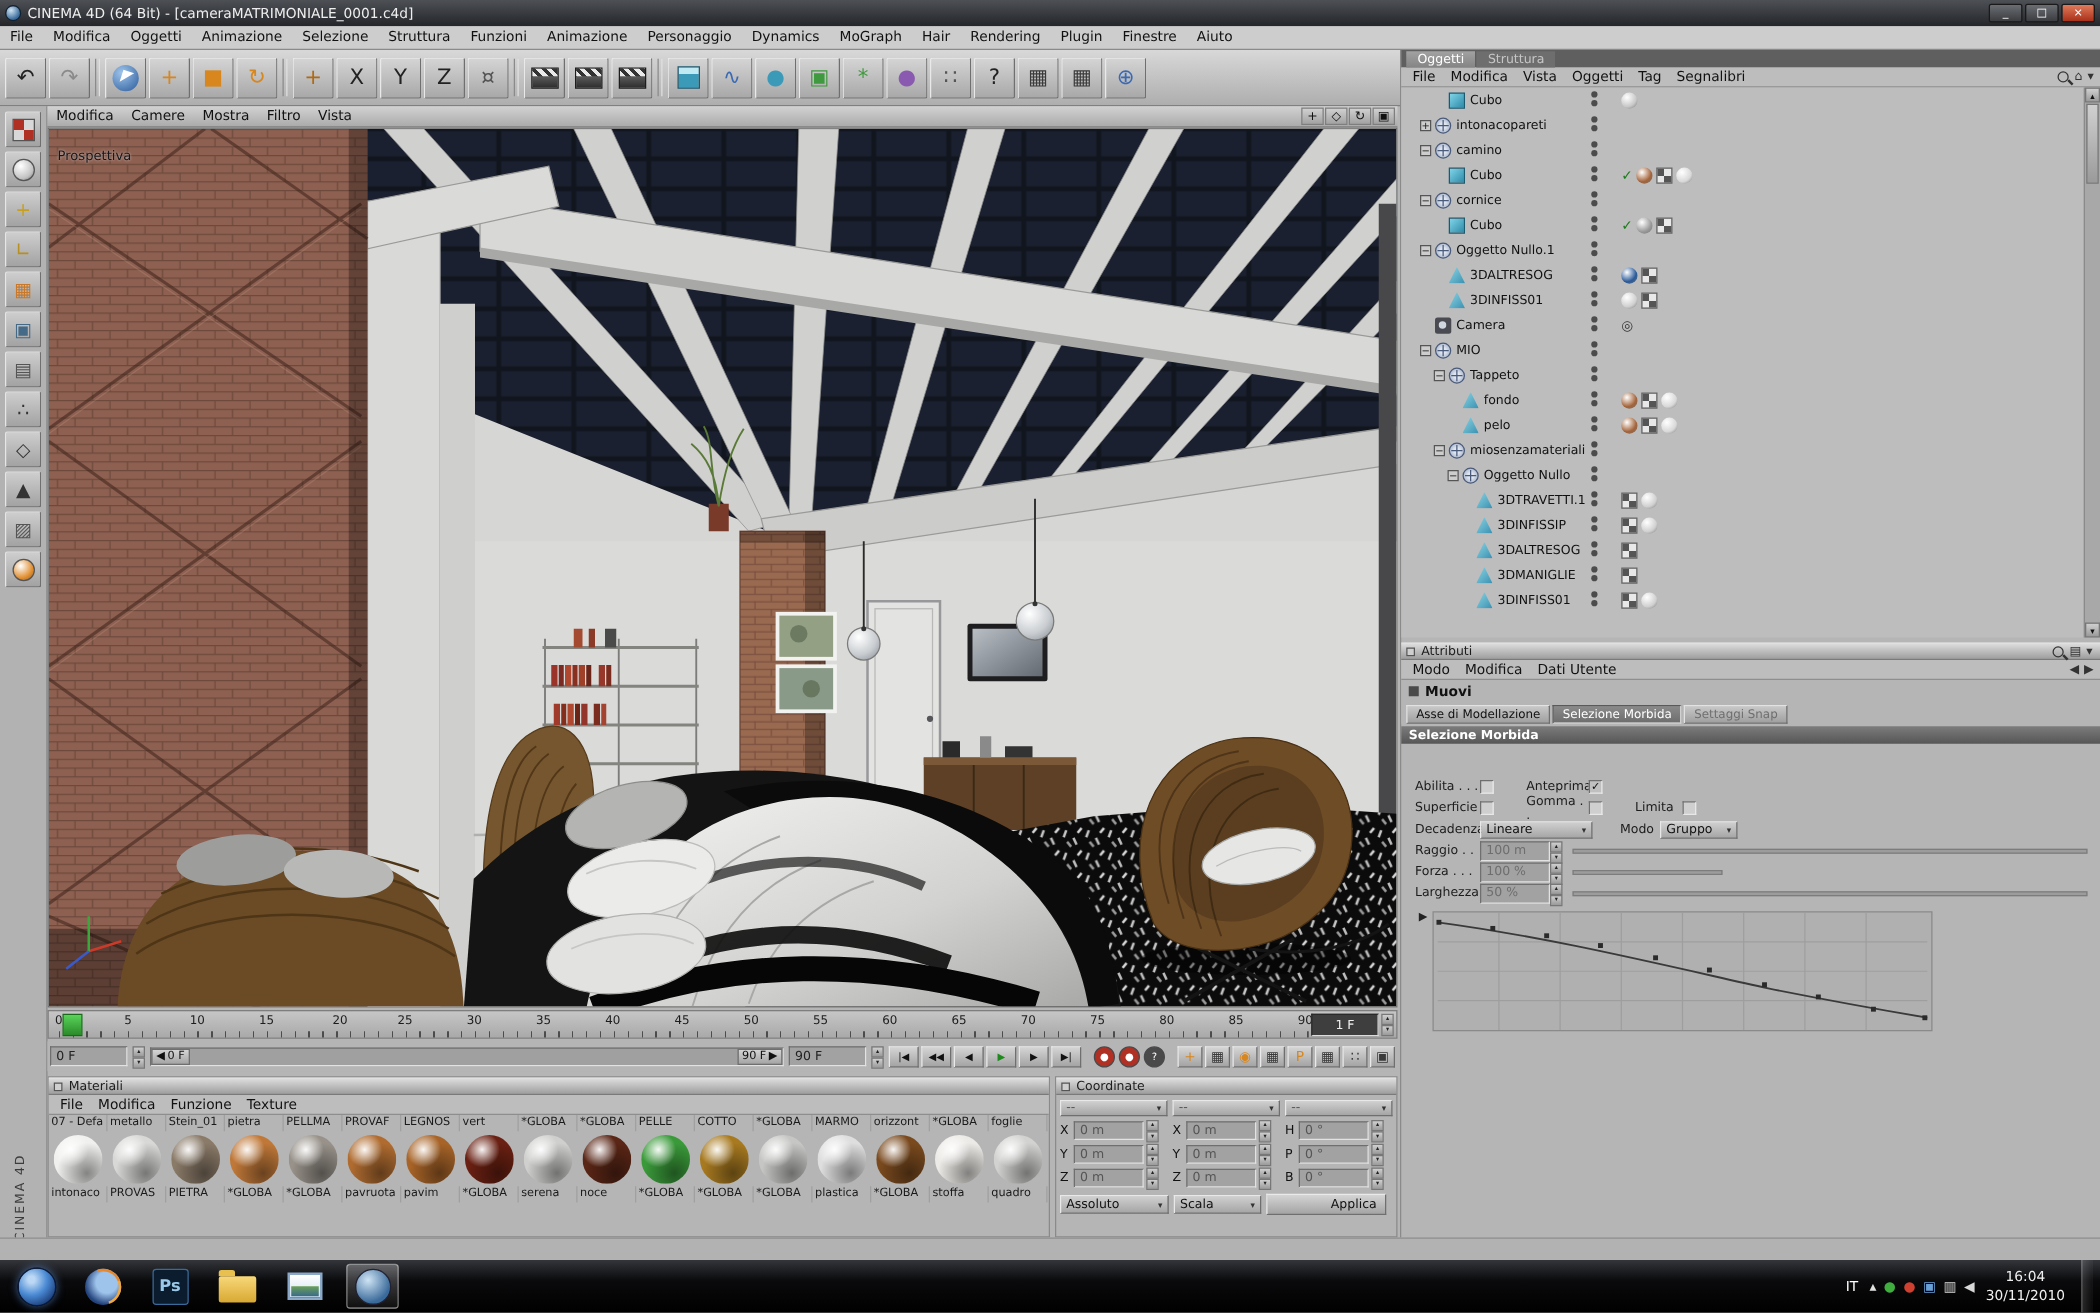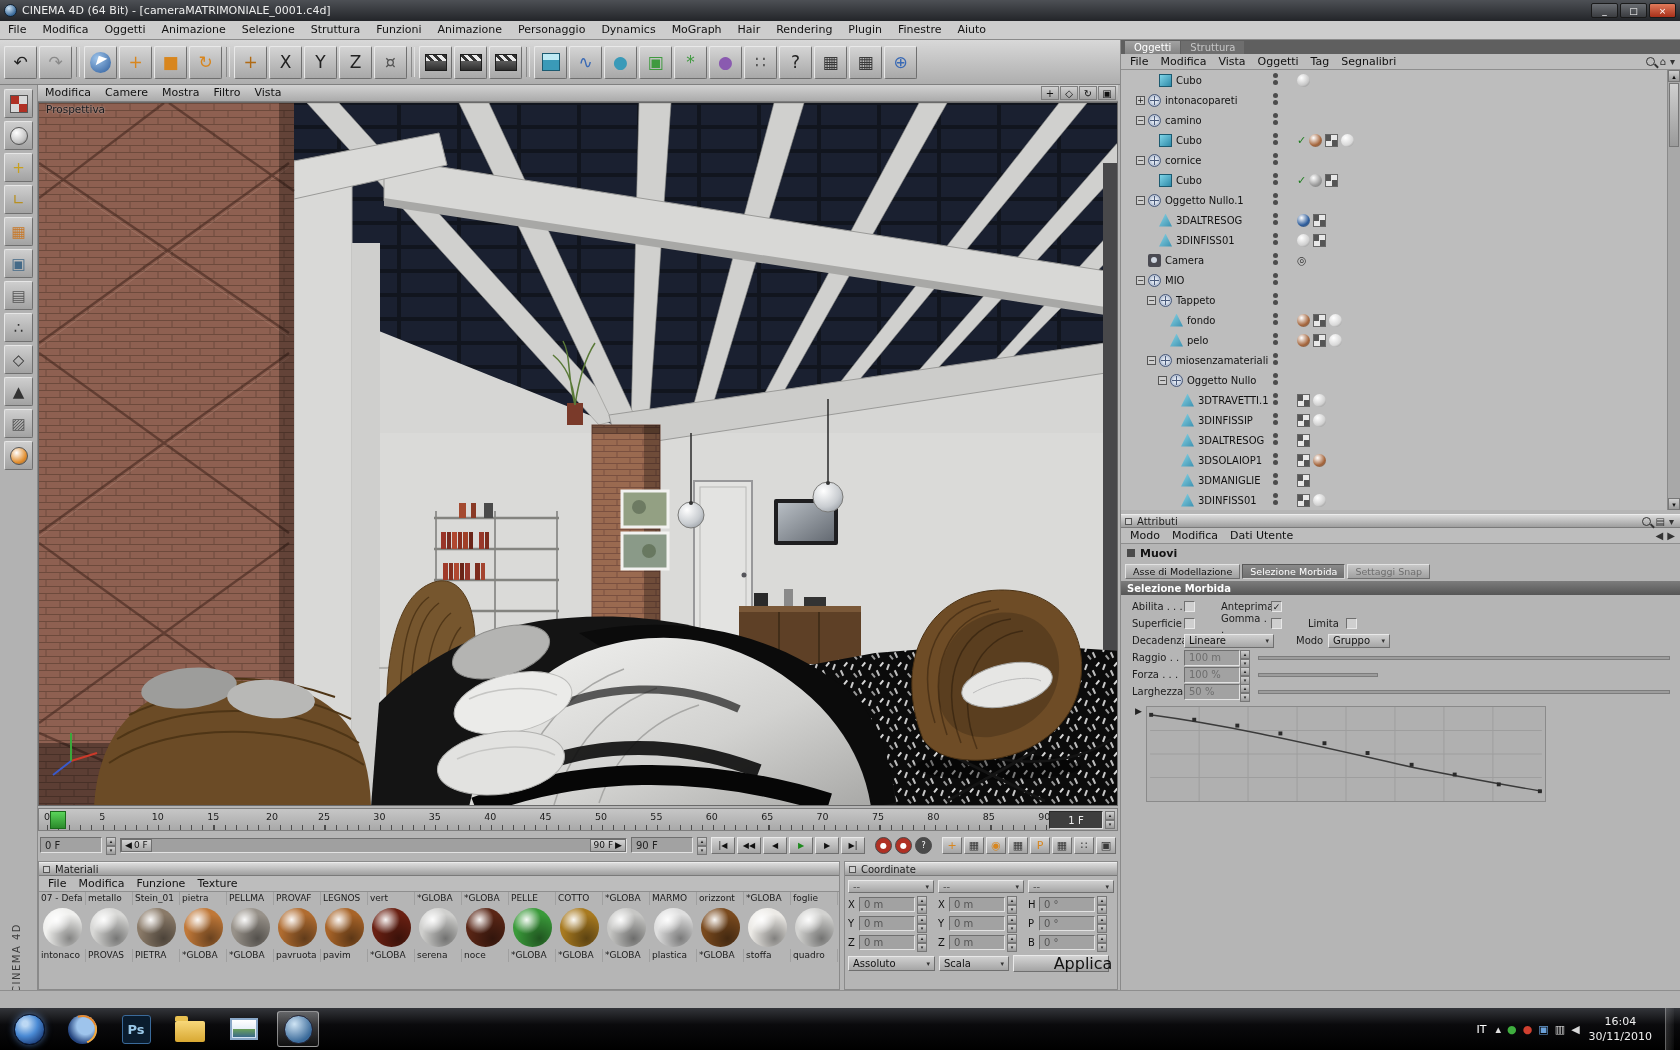--- a/index.html
+++ b/index.html
@@ -35,21 +35,21 @@
 .lt-checker{width:18px;height:18px;background:conic-gradient(#d8d8d8 0 25%,#b03024 25% 50%,#d8d8d8 50% 75%,#b03024 75%);border:1px solid #555;}
 .lt-ball{width:18px;height:18px;border-radius:50%;border:1px solid #555;}
 .branding{position:absolute;bottom:8px;left:11px;writing-mode:vertical-rl;transform:rotate(180deg);font-size:10px;letter-spacing:1.5px;color:#3c3c3c;white-space:nowrap;}
 
 
 .vpmenubar{position:absolute;left:38px;top:85px;width:1080px;height:17px;background:linear-gradient(#d2d2d2,#ababab);border-bottom:1px solid #7e7e7e;display:flex;align-items:center;font-size:10.5px;}
 .vpmenubar .menu-item{padding:0 7px;line-height:16px;}
 .vpnav{margin-left:auto;display:flex;gap:1px;padding-right:2px;}
 .vpnavbtn{width:18px;height:14px;display:flex;align-items:center;justify-content:center;font-size:10px;background:linear-gradient(#d0d0d0,#a2a2a2);border:1px solid #7e7e7e;}
 .viewport{position:absolute;left:38px;top:102px;width:1080px;height:704px;background:#cfcfcd;border:1px solid #6a6a6a;overflow:hidden;}
-.vplabel{position:absolute;left:7px;top:0;font-size:10.5px;color:#16161a;text-shadow:0 0 2px rgba(230,230,230,.8);z-index:5;}
+.vplabel{position:absolute;left:7px;top:16px;font-size:10.5px;color:#16161a;text-shadow:0 0 2px rgba(230,230,230,.8);z-index:5;}
 
 
 .ruler{position:absolute;left:38px;top:808px;width:1080px;height:23px;background:linear-gradient(#c6c6c6,#a9a9a9);border:1px solid #7e7e7e;}
 .ruler .scale{position:absolute;left:0;top:0;width:1008px;height:100%;}
 .tick{position:absolute;top:2px;font-size:9.5px;color:#1c1c1c;transform:translateX(-50%);}
 .tickstrip{position:absolute;left:8px;bottom:0;width:1000px;height:5px;background:repeating-linear-gradient(90deg,#4c4c4c 0 1px,transparent 1px 11.1px);}
 .curmark{position:absolute;left:11px;top:2px;width:16px;height:18px;background:linear-gradient(#5ad45a,#2a8a2a);border:1px solid #1a6a1a;}
 .framebox{position:absolute;right:14px;top:2px;width:54px;height:18px;background:#3e3e3e;color:#efefef;display:flex;align-items:center;justify-content:center;font-size:10px;border:1px solid;border-color:#2a2a2a #dcdcdc #dcdcdc #2a2a2a;}
 .ruler .step{position:absolute;right:2px;top:2px;}
 .tctrl{position:absolute;left:38px;top:833px;width:1080px;height:24px;background:#b5b5b5;display:flex;align-items:center;gap:4px;padding:0 2px;}
@@ -80,21 +80,21 @@
 .coords{position:absolute;left:844px;top:861px;width:274px;height:129px;background:#b5b5b5;border:1px solid #8a8a8a;}
 .coordgrid{display:flex;gap:4px;padding:4px 3px 0 3px;}
 .ccol{width:87px;display:flex;flex-direction:column;gap:3px;}
 .dd{display:flex;align-items:center;justify-content:space-between;padding:0 4px;background:linear-gradient(#cfcfcf,#a6a6a6);border:1px solid;border-color:#e8e8e8 #6f6f6f #6f6f6f #e8e8e8;height:15px;font-size:10px;}
 .dd .arr{font-size:7px;color:#333;}
 .chead{height:13px;color:#555;}
 .crow{display:flex;align-items:center;gap:2px;}
 .caxis{width:9px;font-size:10px;}
 .cfld{width:56px;height:15px;color:#555;}
 .coordbtm{display:flex;gap:4px;padding:5px 3px 0 3px;align-items:center;}
-.btn3d{height:17px;display:flex;align-items:center;justify-content:center;font-size:16px;background:linear-gradient(#d4d4d4,#a4a4a4);border:1px solid;border-color:#e9e9e9 #6f6f6f #6f6f6f #e9e9e9;padding-left:44px;}
+.btn3d{height:17px;display:flex;align-items:center;justify-content:center;font-size:10px;background:linear-gradient(#d4d4d4,#a4a4a4);border:1px solid;border-color:#e9e9e9 #6f6f6f #6f6f6f #e9e9e9;padding-left:44px;}
 
 
 .rightpanel{position:absolute;left:1120px;top:40px;width:560px;height:968px;background:#b5b5b5;border-left:1px solid #8a8a8a;}
 .objtabs{height:14px;background:#5f5f5f;display:flex;align-items:flex-end;gap:1px;padding-left:4px;}
 .otab{height:13px;padding:0 9px;font-size:10px;display:flex;align-items:center;}
 .otab.active{background:linear-gradient(#a2a2a2,#848484);color:#fff;}
 .otab.inactive{background:#6e6e6e;color:#c6c6c6;}
 .tree{position:relative;height:440px;background:#bdbdbd;overflow:hidden;}
 .trow{height:20px;display:flex;align-items:center;position:relative;font-size:10px;}
 .tind{display:inline-block;height:1px;}
@@ -125,21 +125,21 @@
 
 
 .attrmenu-right{margin-left:auto;display:flex;align-items:center;}
 .muovirow{height:18px;display:flex;align-items:center;gap:5px;padding:0 6px;font-weight:bold;font-size:11px;background:#b5b5b5;}
 .muovirow .sq{width:8px;height:8px;background:#4a4a4a;}
 .attrtabs{height:17px;display:flex;gap:2px;padding:2px 4px 0 4px;background:#b5b5b5;}
 .atab{height:15px;padding:0 7px;font-size:9.5px;display:flex;align-items:center;background:linear-gradient(#c8c8c8,#a0a0a0);border:1px solid;border-color:#e2e2e2 #6f6f6f #6f6f6f #e2e2e2;}
 .atab.active{background:linear-gradient(#8a8a8a,#6e6e6e);color:#fff;border-color:#5a5a5a #d0d0d0 #d0d0d0 #5a5a5a;}
 .atab.disabled{color:#6f6f6f;}
 .gbar{height:14px;background:linear-gradient(#7c7c7c,#565656);color:#fff;font-weight:bold;font-size:10px;display:flex;align-items:center;padding:0 6px;margin-top:2px;}
-.attr-rows{padding:3px 0 0 0;}
+.attr-rows{padding:3px 0 0 0;margin-top:23px;}
 .arow{height:17px;display:flex;align-items:center;padding-left:11px;font-size:10px;}
 .albl{color:#1c1c1c;}
 .w1{width:52px;}
 .w2{width:50px;margin-left:26px;}
 .w3{width:38px;margin-left:26px;}
 .cb{width:11px;height:11px;background:#cfcfcf;border:1px solid;border-color:#6f6f6f #e8e8e8 #e8e8e8 #6f6f6f;font-size:9px;line-height:10px;text-align:center;color:#111;}
 .cb.checked{background:#c0c0c0;}
 .ddw{width:90px;height:14px;}
 .ddw2{width:62px;height:14px;}
 .modolbl{margin-left:22px;width:32px;}
@@ -1095,34 +1095,20 @@
             <i></i>
           </span>
           <span class="ttags">
             <span class="tag-check"></span>
           </span>
         </div>
         <div class="trow">
           <span class="tind" style="width: 48px;"></span>
           <span class="exp hidden"></span>
           <span class="ticon poly"></span>
-          <span class="tlabel">3DSOLAIOP1</span>
-          <span class="dots">
-            <i></i>
-            <i></i>
-          </span>
-          <span class="ttags">
-            <span class="tag-check"></span>
-            <span class="tag-ball" style="background: radial-gradient(circle at 35% 30%, rgb(255, 255, 255), rgb(164, 100, 58) 60%, rgba(0, 0, 0, 0.4));"></span>
-          </span>
-        </div>
-        <div class="trow">
-          <span class="tind" style="width: 48px;"></span>
-          <span class="exp hidden"></span>
-          <span class="ticon poly"></span>
           <span class="tlabel">3DMANIGLIE</span>
           <span class="dots">
             <i></i>
             <i></i>
           </span>
           <span class="ttags">
             <span class="tag-check"></span>
           </span>
         </div>
         <div class="trow">

